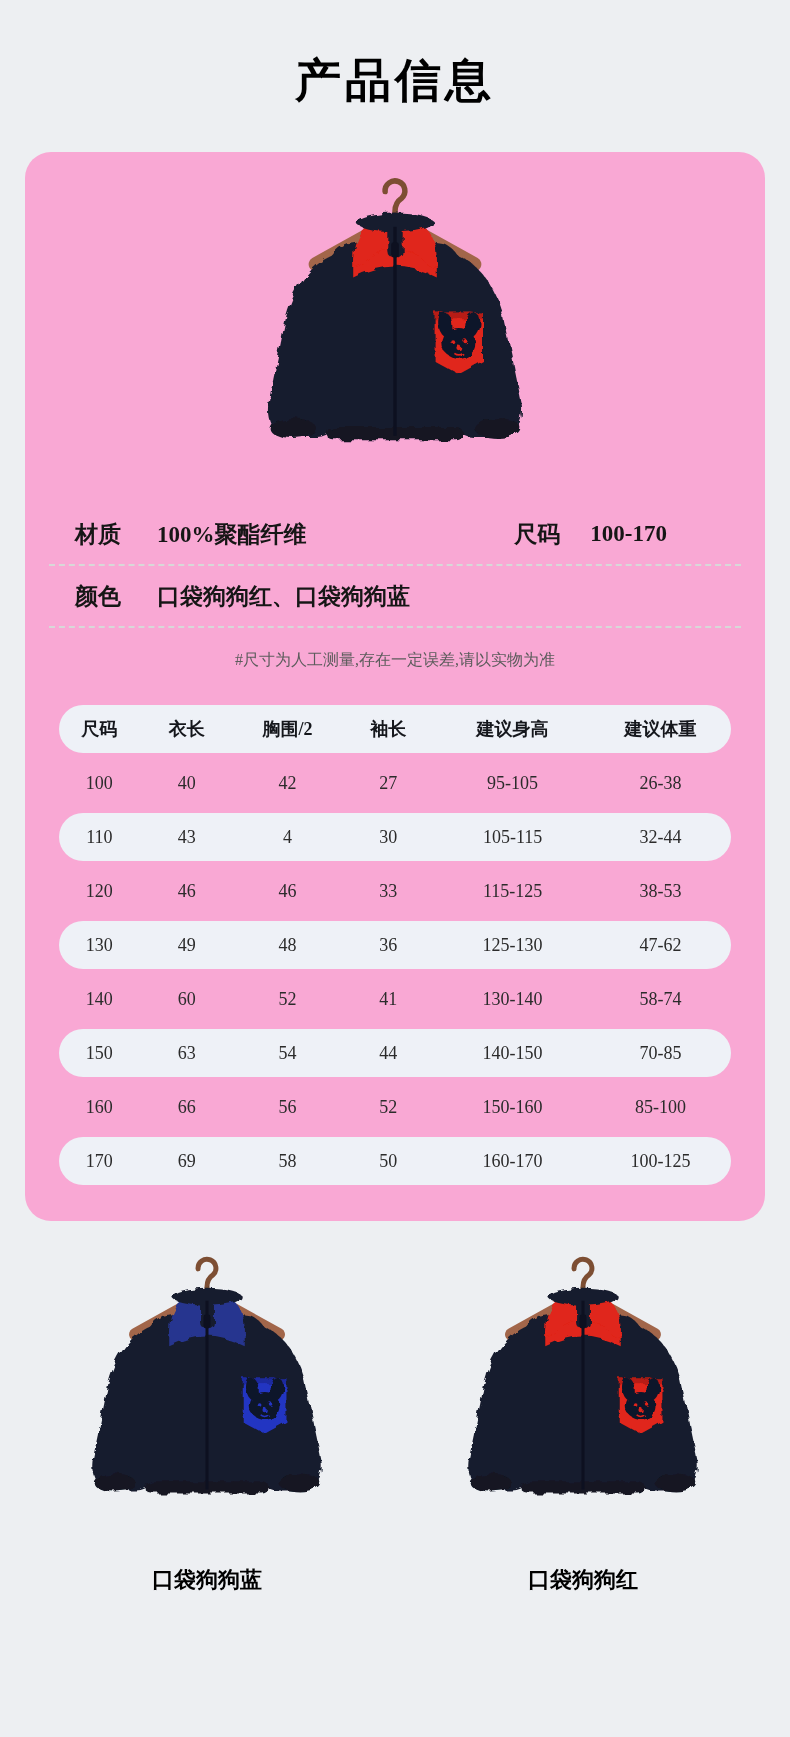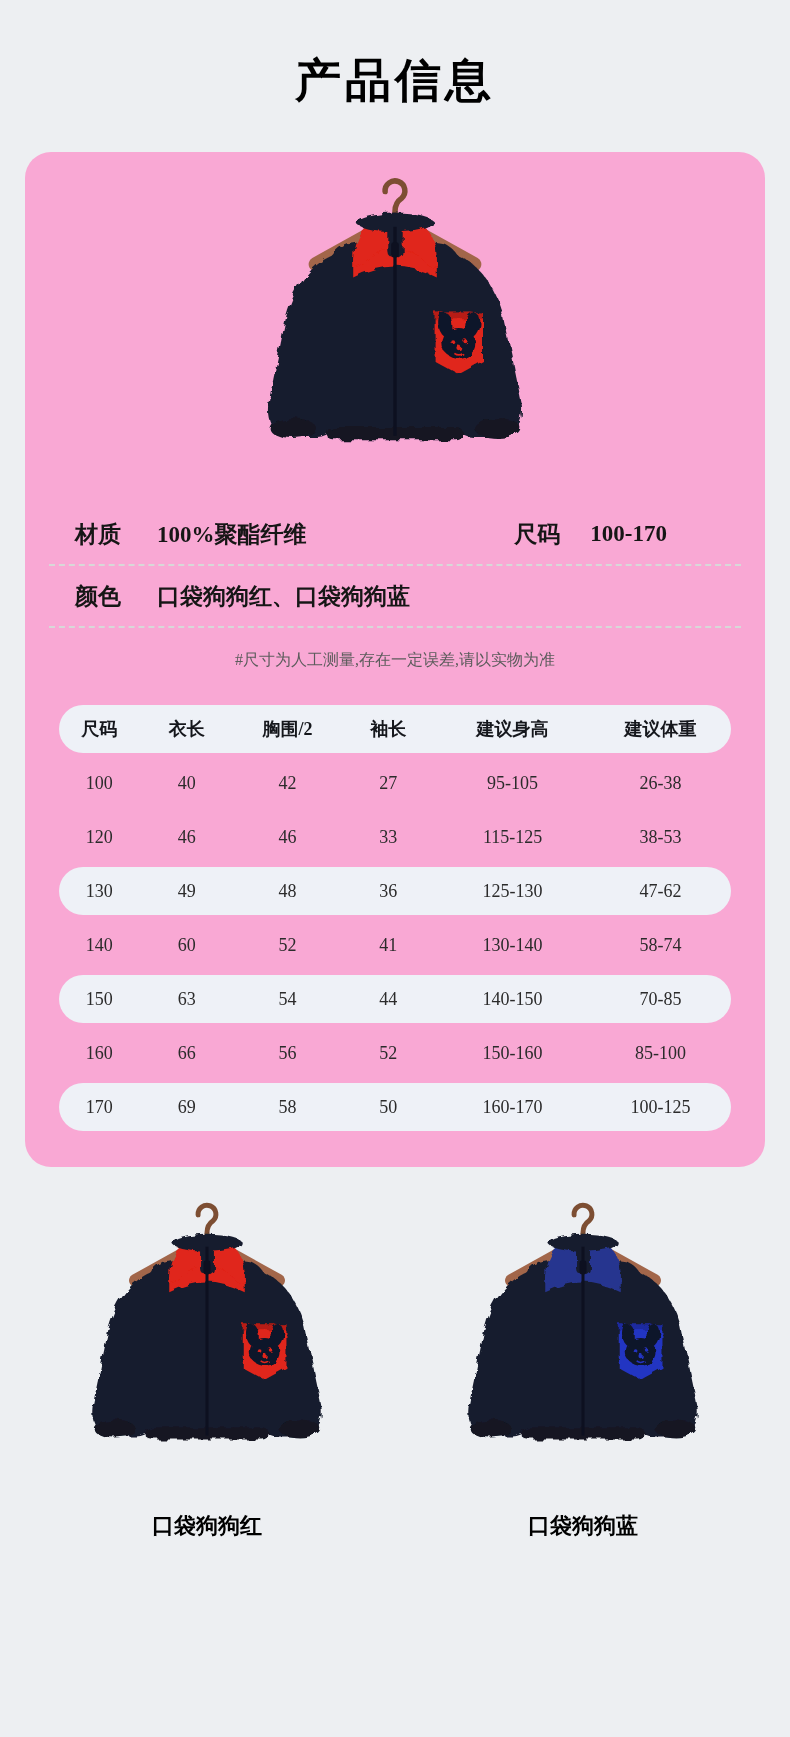--- a/index.html
+++ b/index.html
@@ -153,20 +153,28 @@
       </div>
       <div>
           <div class="t-row">
             <div class="t-cell">100</div>
             <div class="t-cell">40</div>
             <div class="t-cell">42</div>
             <div class="t-cell">27</div>
             <div class="t-cell">95-105</div>
             <div class="t-cell">26-38</div>
           </div>
+          <div class="t-row shade">
+            <div class="t-cell">110</div>
+            <div class="t-cell">43</div>
+            <div class="t-cell">4</div>
+            <div class="t-cell">30</div>
+            <div class="t-cell">105-115</div>
+            <div class="t-cell">32-44</div>
+          </div>
           <div class="t-row">
             <div class="t-cell">120</div>
             <div class="t-cell">46</div>
             <div class="t-cell">46</div>
             <div class="t-cell">33</div>
             <div class="t-cell">115-125</div>
             <div class="t-cell">38-53</div>
           </div>
           <div class="t-row shade">
             <div class="t-cell">130</div>
@@ -208,26 +216,26 @@
             <div class="t-cell">160-170</div>
             <div class="t-cell">100-125</div>
           </div>
         </div>
     </div>
 
   </div>
 
   <div class="variants">
     <div class="variant">
+      <svg class="variant-jacket" viewBox="0 0 320 300" style="--pocket: #2434c2; --trim: #27368f;">
+        <use href="#jacket-sym"></use>
+      </svg>
+      <div class="variant-label">口袋狗狗蓝</div>
+    </div>
+    <div class="variant">
       <svg class="variant-jacket" viewBox="0 0 320 300" style="--pocket: #e0251a; --trim: #e0251a;">
         <use href="#jacket-sym"></use>
       </svg>
       <div class="variant-label">口袋狗狗红</div>
     </div>
-    <div class="variant">
-      <svg class="variant-jacket" viewBox="0 0 320 300" style="--pocket: #2434c2; --trim: #27368f;">
-        <use href="#jacket-sym"></use>
-      </svg>
-      <div class="variant-label">口袋狗狗蓝</div>
-    </div>
   </div>
 
 </div>
 
 </body></html>

